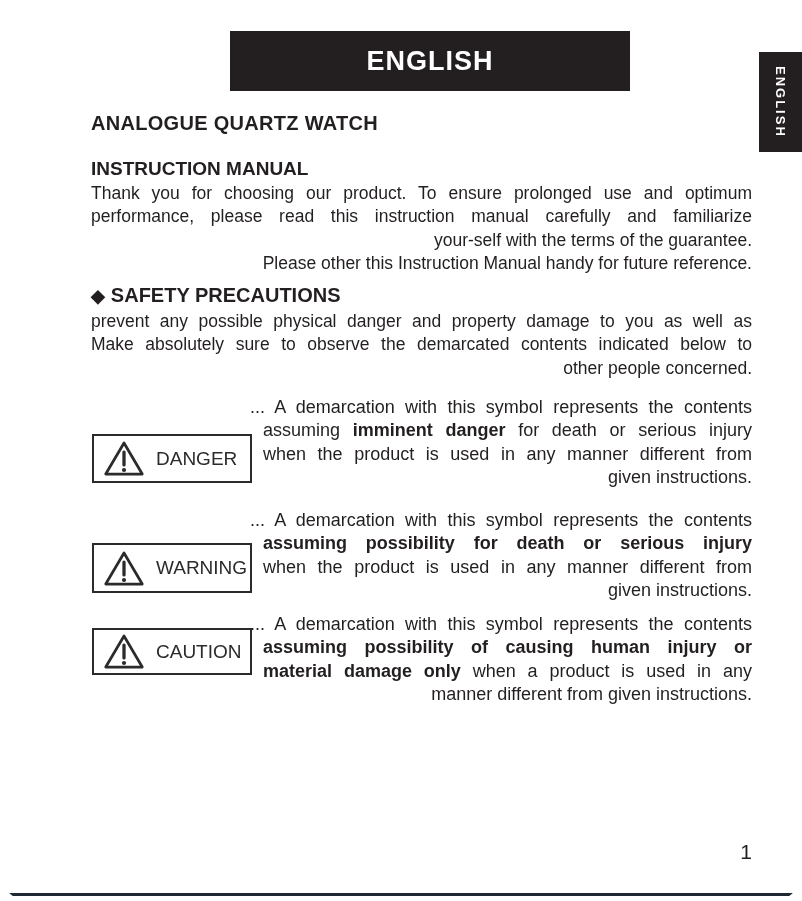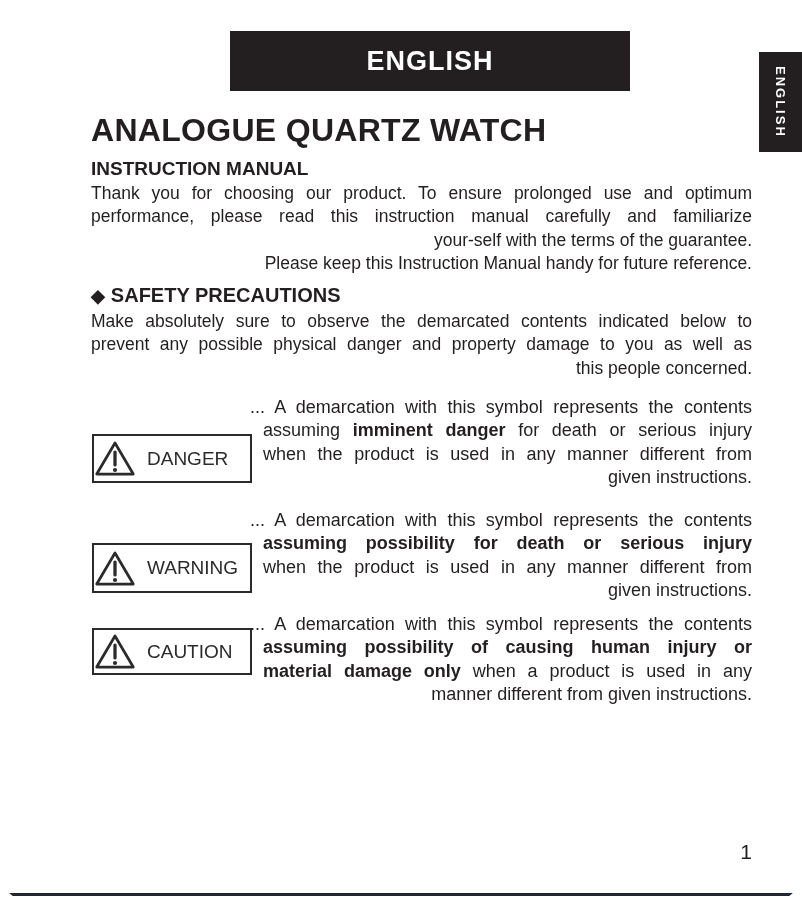--- a/index.html
+++ b/index.html
@@ -13,42 +13,42 @@
     background:#231f20; color:#ffffff; display:flex; align-items:center; justify-content:center;
     font-size:27px; font-weight:bold; letter-spacing:1px;
   }
   
   .side-tab {
     position:absolute; left:759px; top:52px; width:43px; height:100px;
     background:#231f20; color:#ffffff; display:flex; align-items:center; justify-content:center;
   }
   .side-tab .vtext { writing-mode:vertical-rl; font-size:13px; font-weight:bold; letter-spacing:2px; }
   
-  .title { position:absolute; left:91px; top:112px; font-size:32px; font-weight:bold; letter-spacing:0.3px; }
+  .title { position:absolute; left:91px; top:112px; font-size:20px; font-weight:bold; letter-spacing:0.3px; }
   .subtitle { position:absolute; left:91px; top:158px; font-size:19px; font-weight:bold; }
   .safety-heading { position:absolute; left:91px; top:284px; font-size:20px; font-weight:bold; }
   .safety-heading .diamond { font-size:18px; margin-right:6px; }
   
   .text-block { position:absolute; left:91px; width:661px; font-size:17.5px; line-height:23.4px; }
   #intro { top:182px; }
   #safety-para { top:310px; }
   .line { text-align:right; }
   .line.j { text-align:justify; text-align-last:justify; }
   .b { font-weight:bold; }
   
   .alert-para { position:absolute; left:250px; width:502px; font-size:18px; line-height:23.3px; }
   .alert-para .line { margin-left:13px; }
   .alert-para .line:first-child { margin-left:0; }
   #alert-para-0 { top:396px; }
   #alert-para-1 { top:509px; }
   #alert-para-2 { top:613px; }
   .alert-box {
     position:absolute; left:92px; width:160px; box-sizing:border-box;
     border:2px solid #2b2b2b; background:#fff;
-    display:flex; align-items:center; gap:11px;
+    display:flex; align-items:center; padding-left:9px; gap:11px;
   }
   #alert-box-0 { top:434px; height:49px; }
   #alert-box-1 { top:543px; height:50px; }
   #alert-box-2 { top:628px; height:47px; }
   .tri-icon { width:42px; height:37px; flex:0 0 auto; }
   .alert-label { font-size:19px; color:#2b2b2b; white-space:nowrap; }
   
   .page-number { position:absolute; left:700px; top:840px; width:52px; text-align:right; font-size:21px; }
   .bottom-rule { position:absolute; left:0; top:893px; width:802px; height:3px; background:#1f2733; }
 </style>
@@ -65,31 +65,31 @@
     <span class="vtext">ENGLISH</span>
   </div>
 
   <div class="title">ANALOGUE QUARTZ WATCH</div>
   <div class="subtitle">INSTRUCTION MANUAL</div>
 
   <div id="intro" class="text-block">
       <div class="line j"><span>Thank you for choosing our product. To ensure prolonged use and optimum</span></div>
       <div class="line j"><span>performance, please read this instruction manual carefully and familiarize</span></div>
       <div class="line"><span>your-self with the terms of the guarantee.</span></div>
-      <div class="line"><span>Please keep this Instruction Manual handy for future reference.</span></div>
+      <div class="line"><span>Please other this Instruction Manual handy for future reference.</span></div>
     </div>
 
   <div class="safety-heading">
     <span class="diamond">◆</span><span>SAFETY PRECAUTIONS</span>
   </div>
 
   <div id="safety-para" class="text-block">
+      <div class="line j"><span>prevent any possible physical danger and property damage to you as well as</span></div>
       <div class="line j"><span>Make absolutely sure to observe the demarcated contents indicated below to</span></div>
-      <div class="line j"><span>prevent any possible physical danger and property damage to you as well as</span></div>
-      <div class="line"><span>this people concerned.</span></div>
+      <div class="line"><span>other people concerned.</span></div>
     </div>
 
   <div id="alert-box-0" class="alert-box">
     <svg class="tri-icon" viewBox="0 0 46 40">
       <path d="M23 3 L43 37 L3 37 Z" fill="none" stroke="#2b2b2b" stroke-width="3" stroke-linejoin="round"></path>
       <line x1="23" y1="13" x2="23" y2="27" stroke="#2b2b2b" stroke-width="3.6" stroke-linecap="round"></line>
       <circle cx="23" cy="32.6" r="2.3" fill="#2b2b2b"></circle>
     </svg>
     <span class="alert-label">DANGER</span>
   </div>

